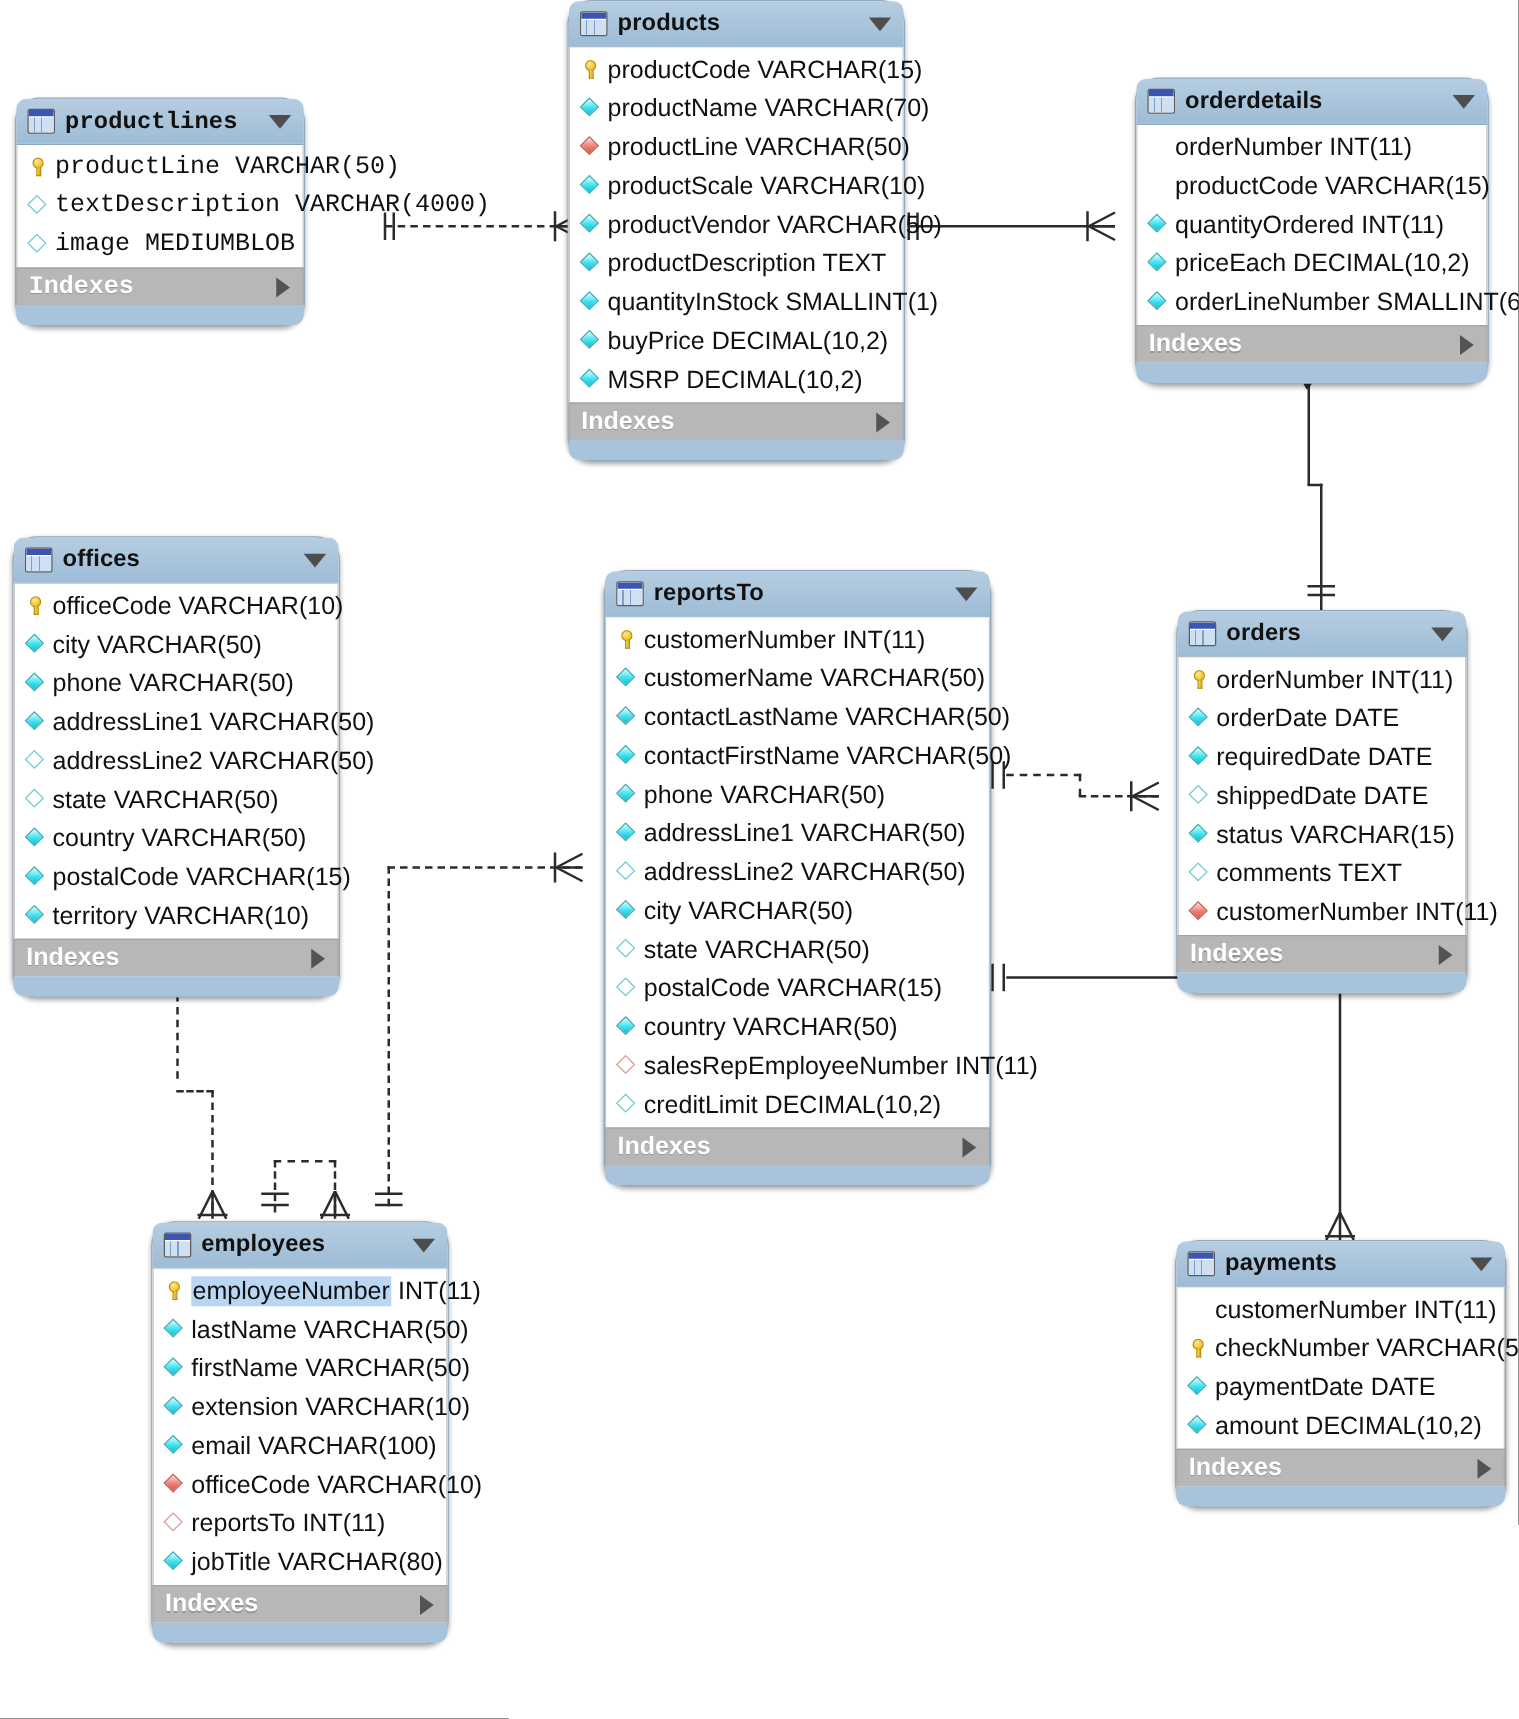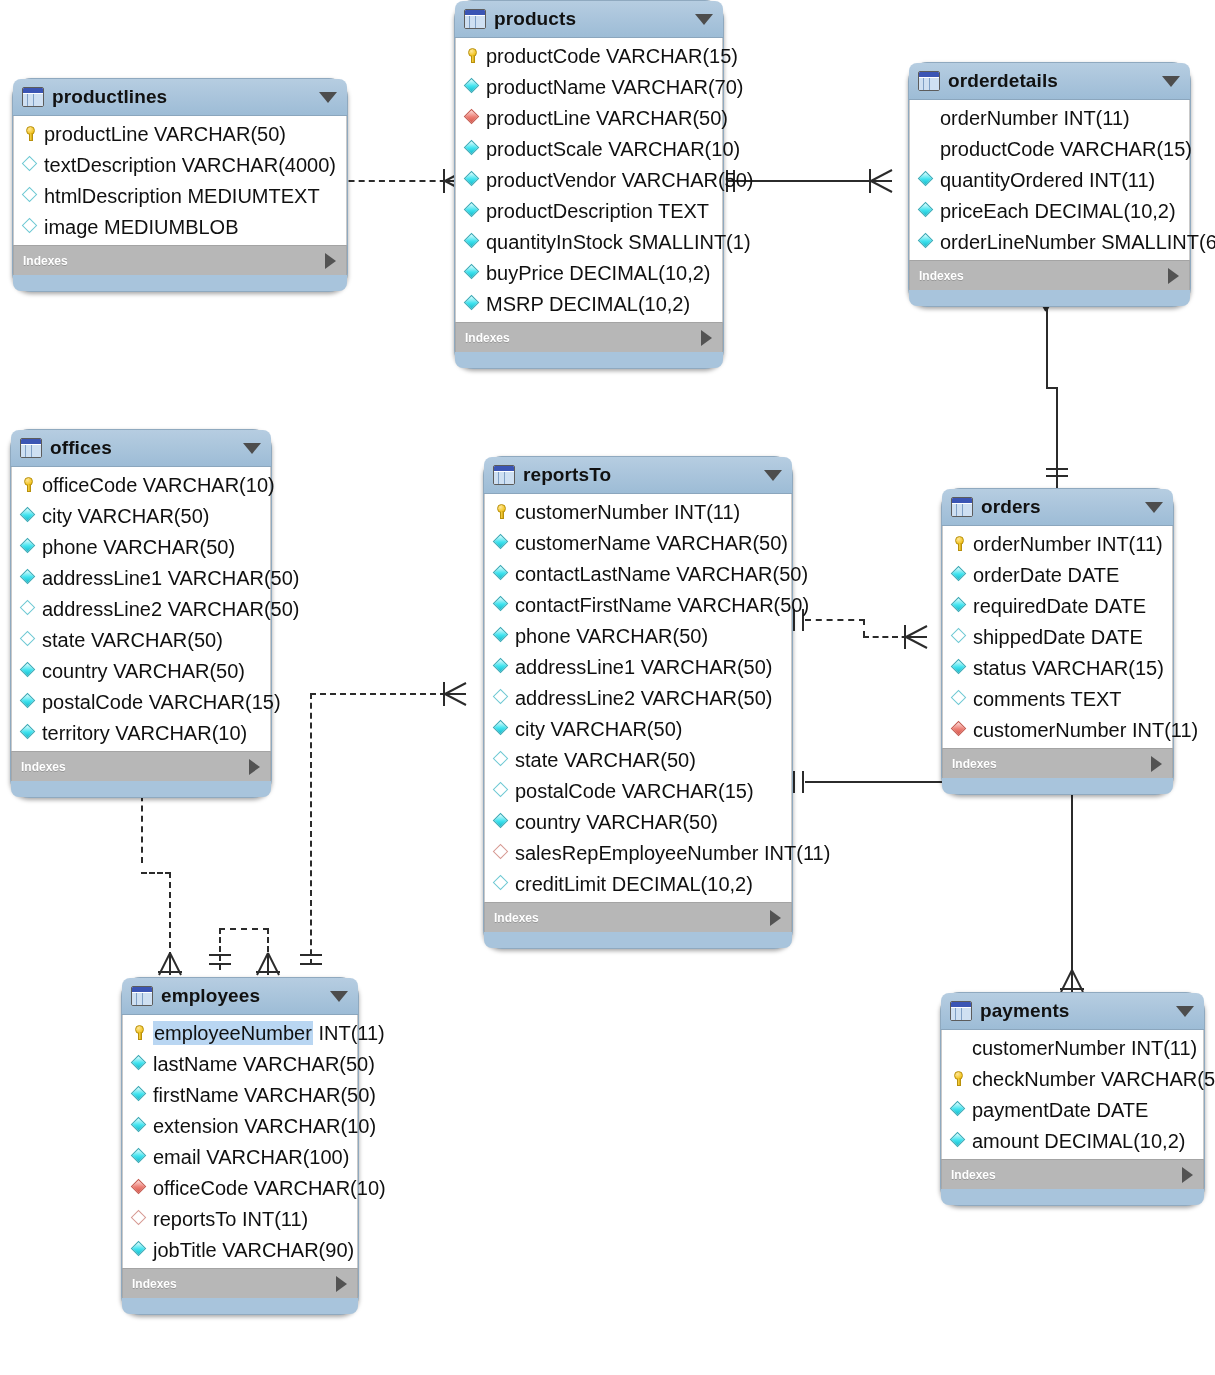--- a/index.html
+++ b/index.html
@@ -140,21 +140,21 @@
     height:29px;
     background:#b7b7b7;
     display:flex;
     align-items:center;
     padding:0 10px 0 9px;
     border-top:1px solid #a4a4a4;
     border-left:1px solid #a8a8a8;
     border-right:1px solid #a8a8a8;
   }
   .idx .ilabel{
-    font-size:12px;font-weight:bold;color:#ffffff;
+    font-size:20px;font-weight:bold;color:#ffffff;
     text-shadow:0 1px 0 rgba(0,0,0,.18);
   }
   .idx .itri{
     margin-left:auto;
     width:0;height:0;
     border-top:8px solid transparent;
     border-bottom:8px solid transparent;
     border-left:11px solid #535353;
   }
   .foot{
@@ -283,41 +283,37 @@
     <svg class="mark" style="left:253px;top:946px;" width="30" height="32">
       <line x1="3" y1="26" x2="27" y2="26" stroke="#2b2b2b" stroke-width="2"></line>
       <line x1="4" y1="29" x2="15" y2="7" stroke="#2b2b2b" stroke-width="2"></line>
       <line x1="15" y1="29" x2="15" y2="7" stroke="#2b2b2b" stroke-width="2"></line>
       <line x1="26" y1="29" x2="15" y2="7" stroke="#2b2b2b" stroke-width="2"></line>
     </svg>
 
   </div>
 
   <div id="tables-layer">
-      <div class="tbl" style="left: 12px; top: 78px; width: 336px;">
+      <div class="tbl" style="left: 12px; top: 78px; width: 232px; font-family: Liberation Mono, monospace;">
         <div class="hdr">
           <span class="tblicon"></span>
           <span class="tname">productlines</span>
           <span class="caret"></span>
         </div>
         <div class="fields">
           <div class="row">
             <span class="ico key"></span>
             <span class="fname">productLine VARCHAR(50)</span>
           </div>
           <div class="row">
             <span class="ico dia cyanhollow"></span>
             <span class="fname">textDescription VARCHAR(4000)</span>
           </div>
           <div class="row">
             <span class="ico dia cyanhollow"></span>
-            <span class="fname">htmlDescription MEDIUMTEXT</span>
-          </div>
-          <div class="row">
-            <span class="ico dia cyanhollow"></span>
             <span class="fname">image MEDIUMBLOB</span>
           </div>
         </div>
         <div class="idx">
           <span class="ilabel">Indexes</span>
           <span class="itri"></span>
         </div>
         <div class="foot"></div>
       </div>
       <div class="tbl" style="left: 454px; top: 0px; width: 270px;">
@@ -592,21 +588,21 @@
           <div class="row">
             <span class="ico dia red"></span>
             <span class="fname">officeCode VARCHAR(10)</span>
           </div>
           <div class="row">
             <span class="ico dia redhollow"></span>
             <span class="fname">reportsTo INT(11)</span>
           </div>
           <div class="row">
             <span class="ico dia cyan"></span>
-            <span class="fname">jobTitle VARCHAR(90)</span>
+            <span class="fname">jobTitle VARCHAR(80)</span>
           </div>
         </div>
         <div class="idx">
           <span class="ilabel">Indexes</span>
           <span class="itri"></span>
         </div>
         <div class="foot"></div>
       </div>
       <div class="tbl" style="left: 940px; top: 992px; width: 265px;">
         <div class="hdr">

